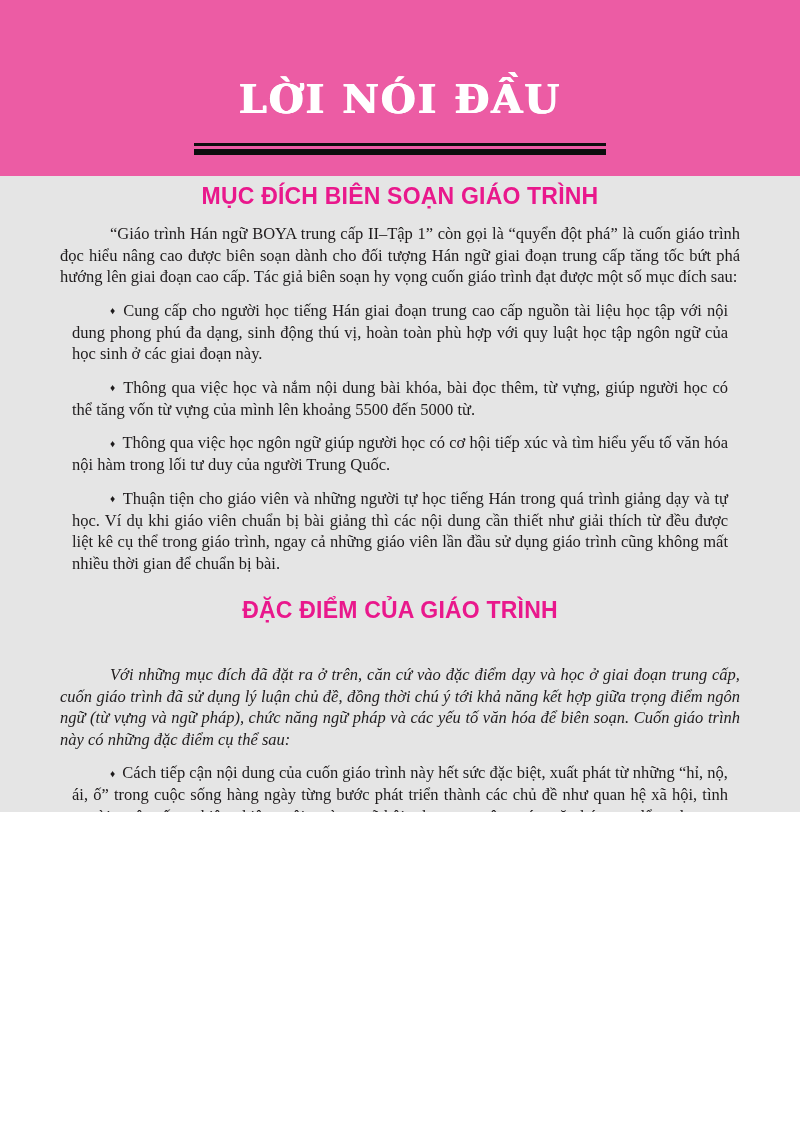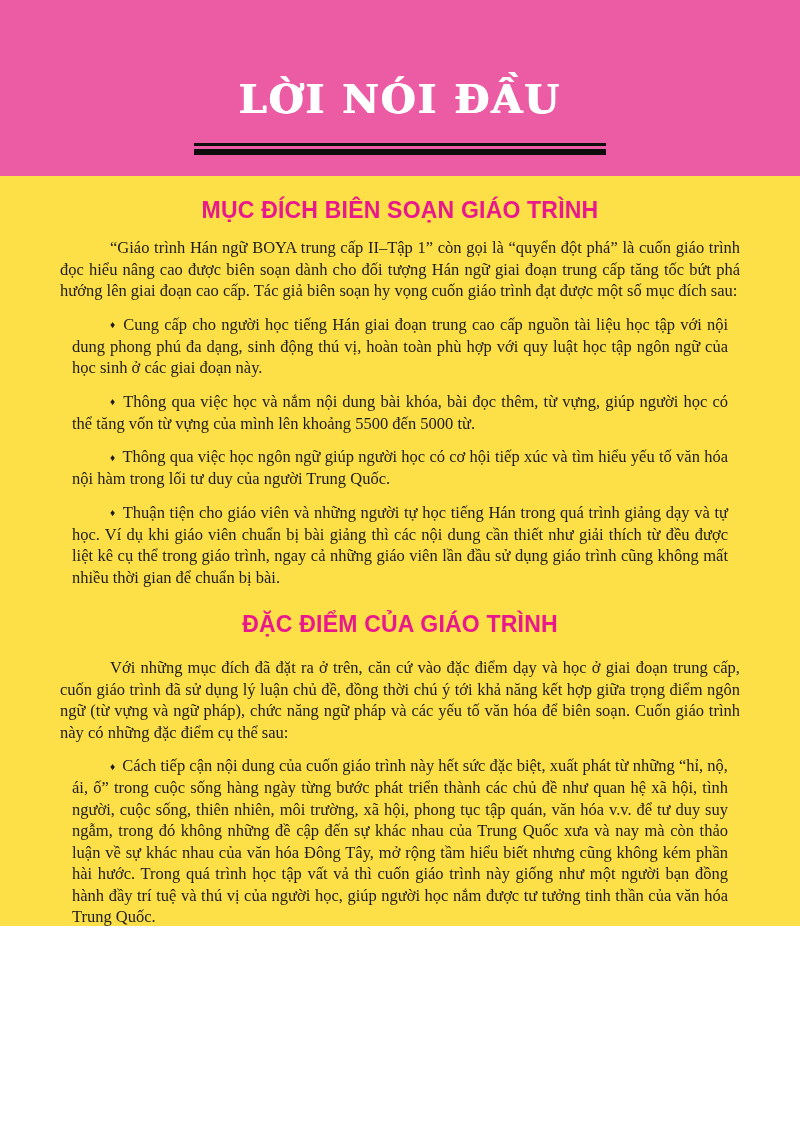--- a/index.html
+++ b/index.html
@@ -1,20 +1,20 @@
 <!DOCTYPE html>
 <html><head>
 <meta charset="utf-8">
 <style>
   html, body { margin: 0; padding: 0; }
   .page {
     position: relative;
     width: 800px;
-    height: 926px;
-    background: #fde047;
+    height: 812px;
+    background: #e5e5e5;
     overflow: hidden;
     font-family: "Liberation Serif", serif;
   }
   
   .band {
     box-sizing: border-box;
     width: 800px;
     height: 176px;
     background: #ec5ca4;
     padding-top: 78px;
@@ -46,28 +46,28 @@
   .heading {
     font-family: "Liberation Sans", sans-serif;
     font-weight: 700;
     font-size: 23px;
     line-height: 26px;
     letter-spacing: 0.2px;
     color: #e9188c;
     text-align: center;
     margin: 0;
   }
-  .sec1 .heading { margin: 21px 0 14px 0; }
+  .sec1 .heading { margin: 7px 0 14px 0; }
   .sec2 .heading { margin: 23px 0 0 0; }
   p.intro {
     margin: 0;
     text-align: justify;
     text-indent: 50px;
   }
-  .sec2 p.intro { margin-top: 20px; margin-bottom: 10px; }
+  .sec2 p.intro { margin-top: 41px; margin-bottom: 10px; font-style: italic; }
   p.bullet {
     margin: 12px;
     text-align: justify;
     text-indent: 38px;
   }
   .diamond {
     display: inline;
     font-size: 0.62em;
     vertical-align: 0.14em;
     margin-right: 7px;

